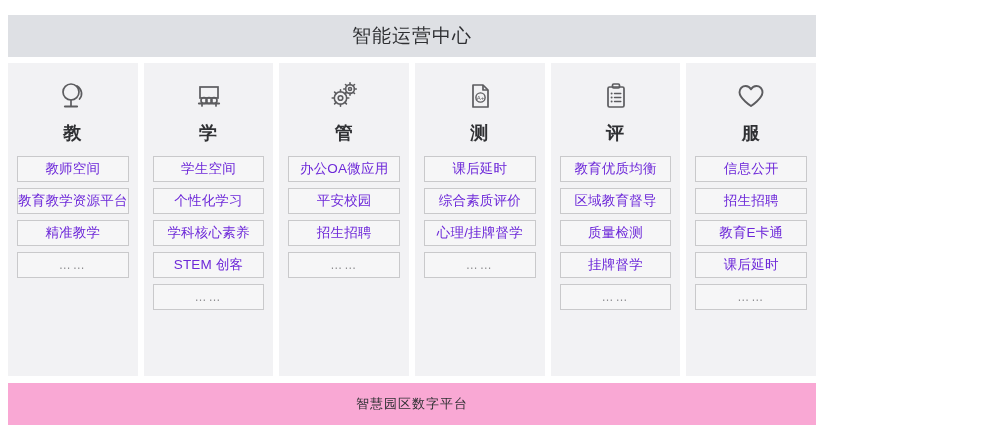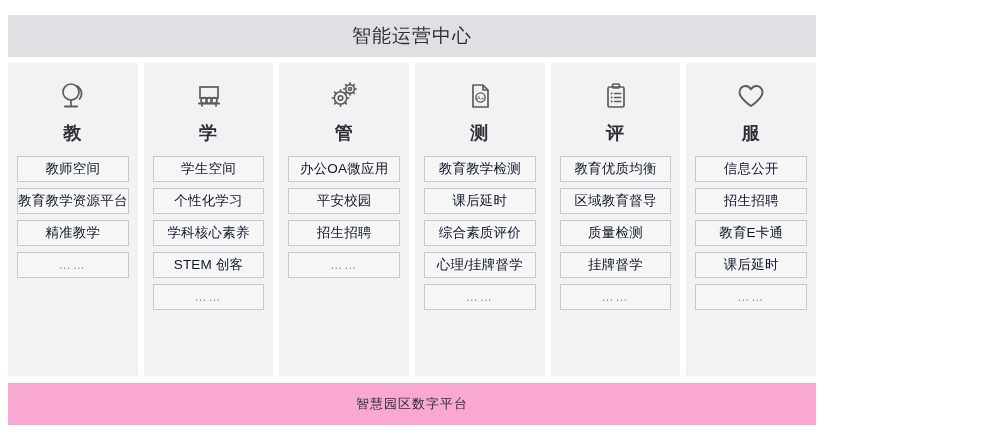--- a/index.html
+++ b/index.html
@@ -71,21 +71,21 @@
     gap: 6px;
   }
   .chip {
     height: 26px;
     border: 1px solid #c9c9cb;
     background: #f6f6f7;
     display: flex;
     align-items: center;
     justify-content: center;
     font-size: 13.5px;
-    color: #0f172a;
+    color: #6d28d9;
     white-space: nowrap;
     letter-spacing: 0.2px;
   }
   .chip.ellipsis {
     color: #8d8d90;
     font-size: 12px;
     letter-spacing: 2px;
   }
   
   .banner-bottom {
@@ -182,21 +182,20 @@
       <div class="col-icon">
         <svg width="34" height="34" viewBox="0 0 34 34" fill="none" stroke="currentColor" stroke-width="1.7">
           <path d="M10 6 L20 6 L25 11 L25 28 L10 28 Z" stroke-linejoin="round"></path>
           <path d="M20 6 L20 11 L25 11" stroke-linejoin="round"></path>
           <circle cx="17.5" cy="18.5" r="4.6" stroke-width="1.4"></circle>
           <text x="17.5" y="21" font-size="6" fill="currentColor" stroke="none" text-anchor="middle" font-family="Liberation Sans, sans-serif">A+</text>
         </svg>
       </div>
       <div class="col-title">测</div>
       <div class="chips">
-        <div class="chip">教育教学检测</div>
         <div class="chip">课后延时</div>
         <div class="chip">综合素质评价</div>
         <div class="chip">心理/挂牌督学</div>
         <div class="chip ellipsis">……</div>
       </div>
     </div>
 
     <div class="column">
       <div class="col-icon">
         <svg width="34" height="34" viewBox="0 0 34 34" fill="none" stroke="currentColor" stroke-width="1.7">

